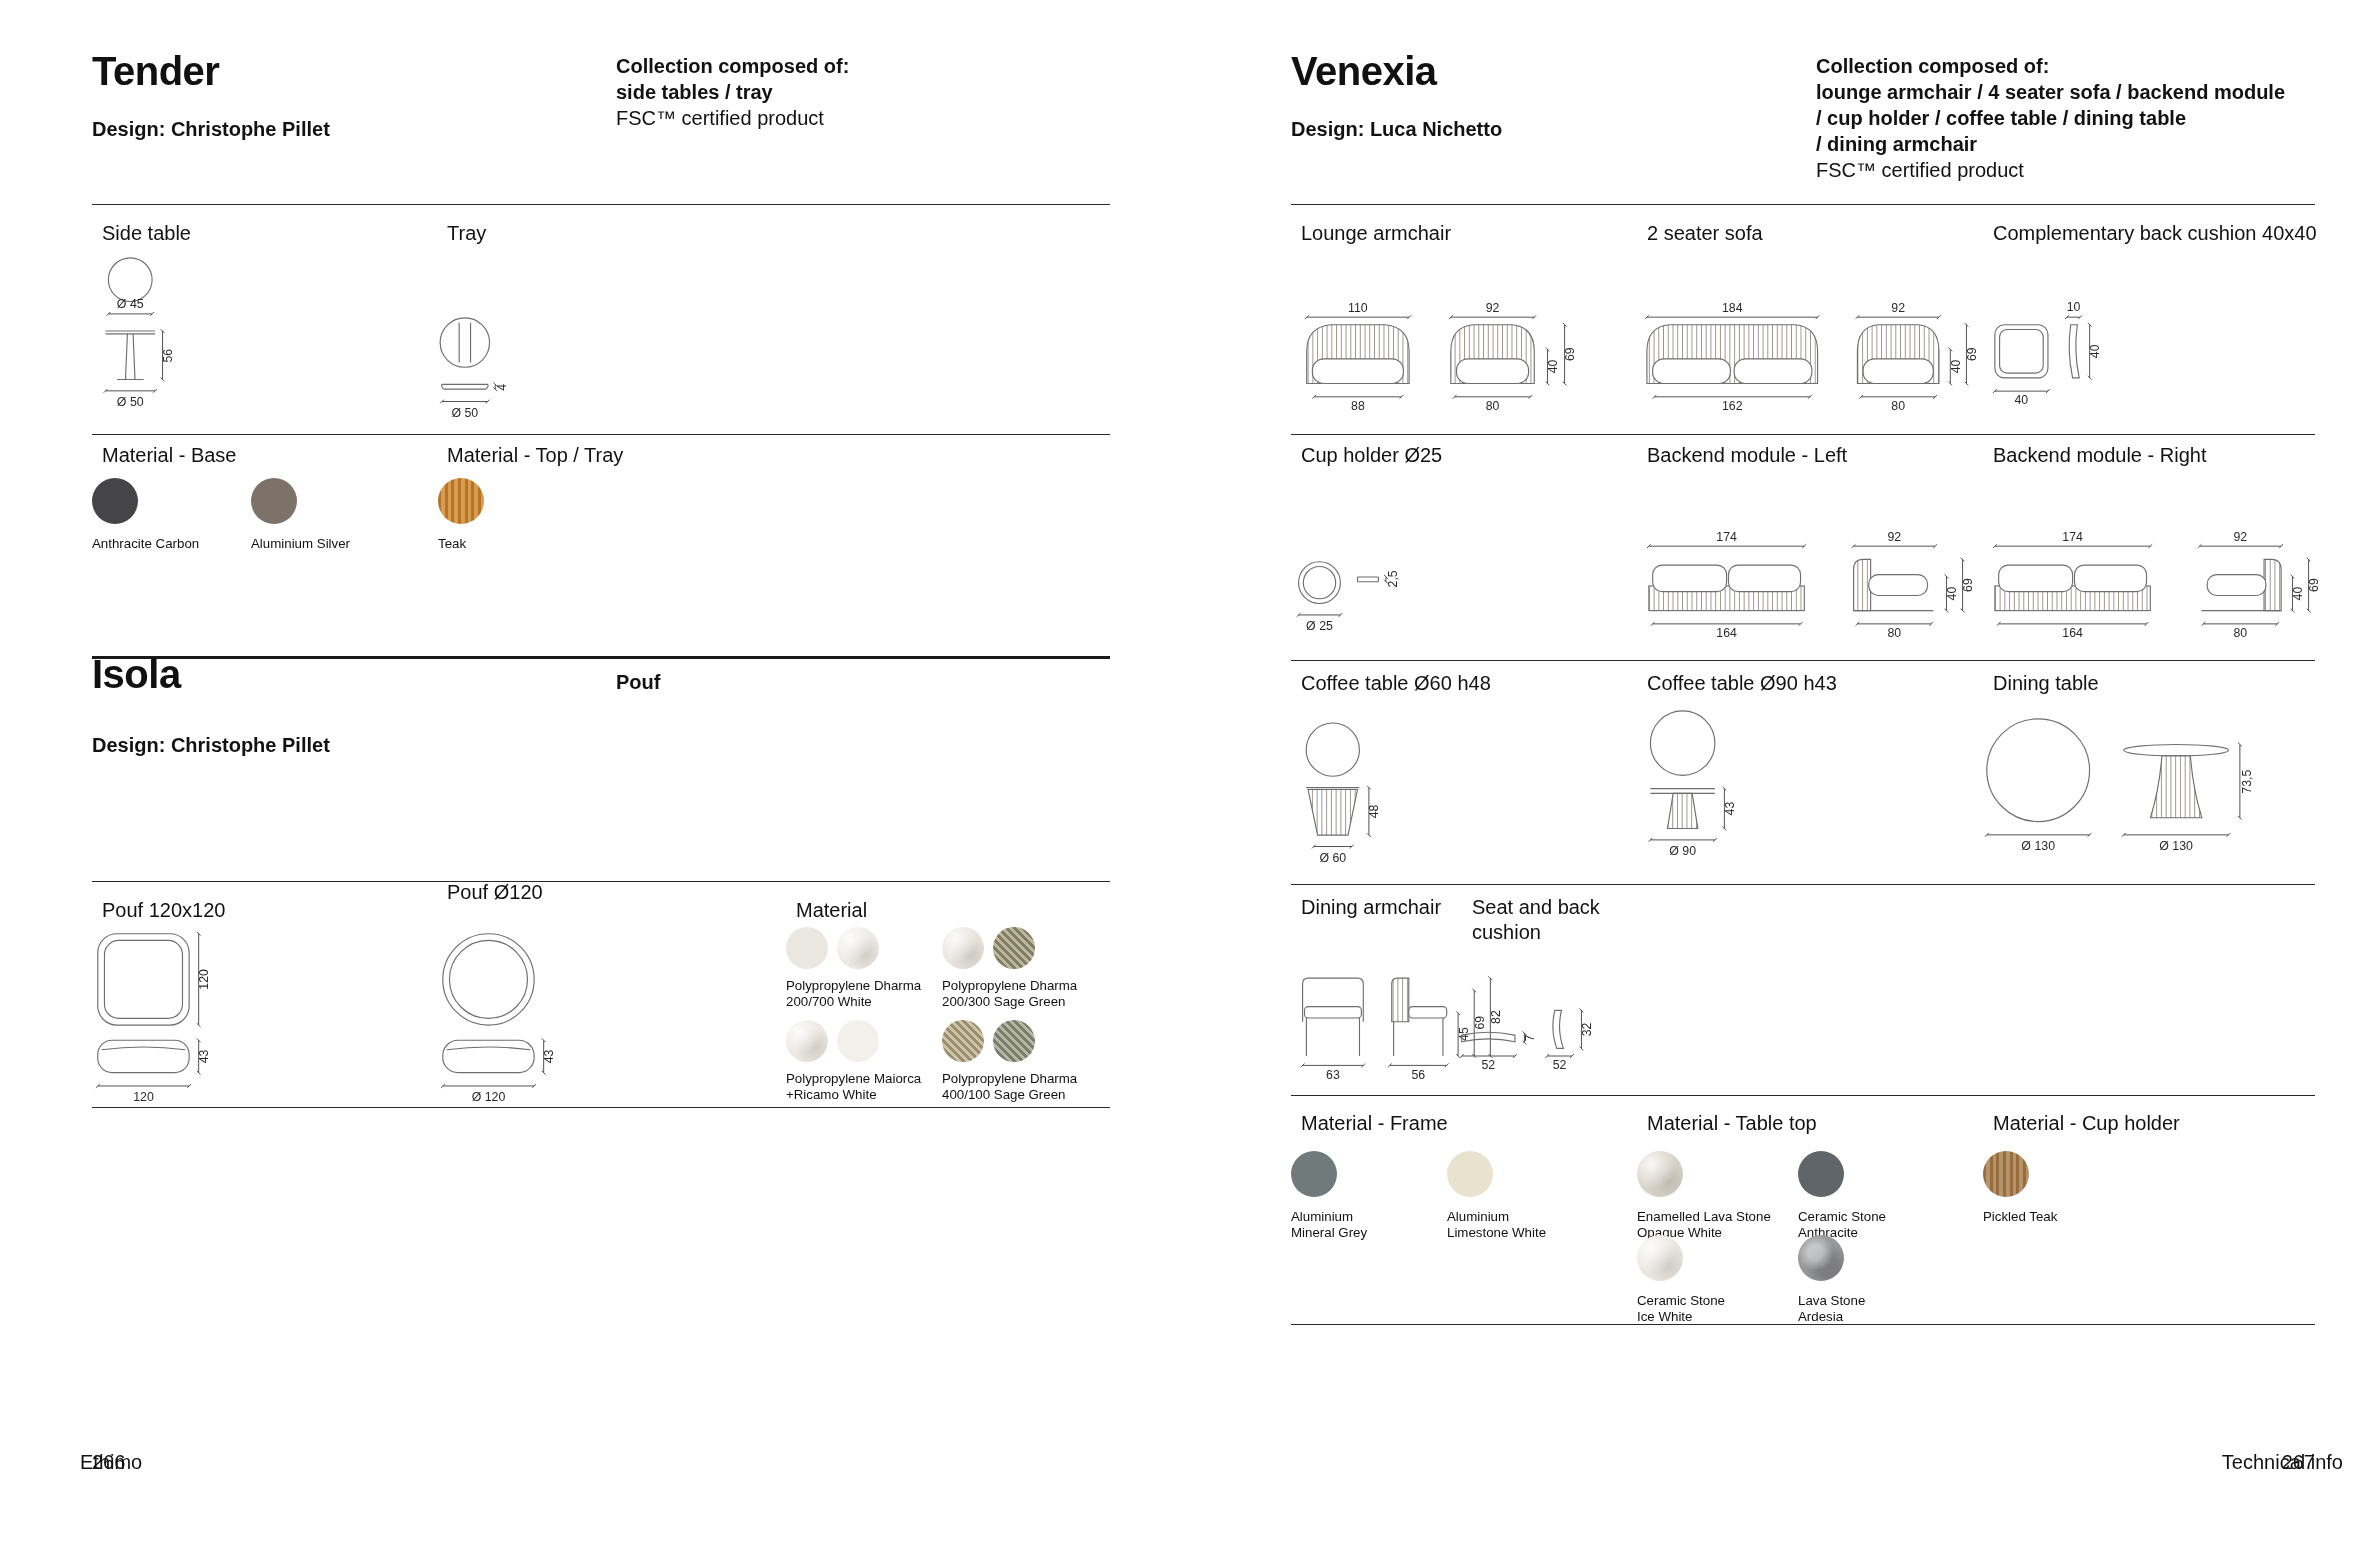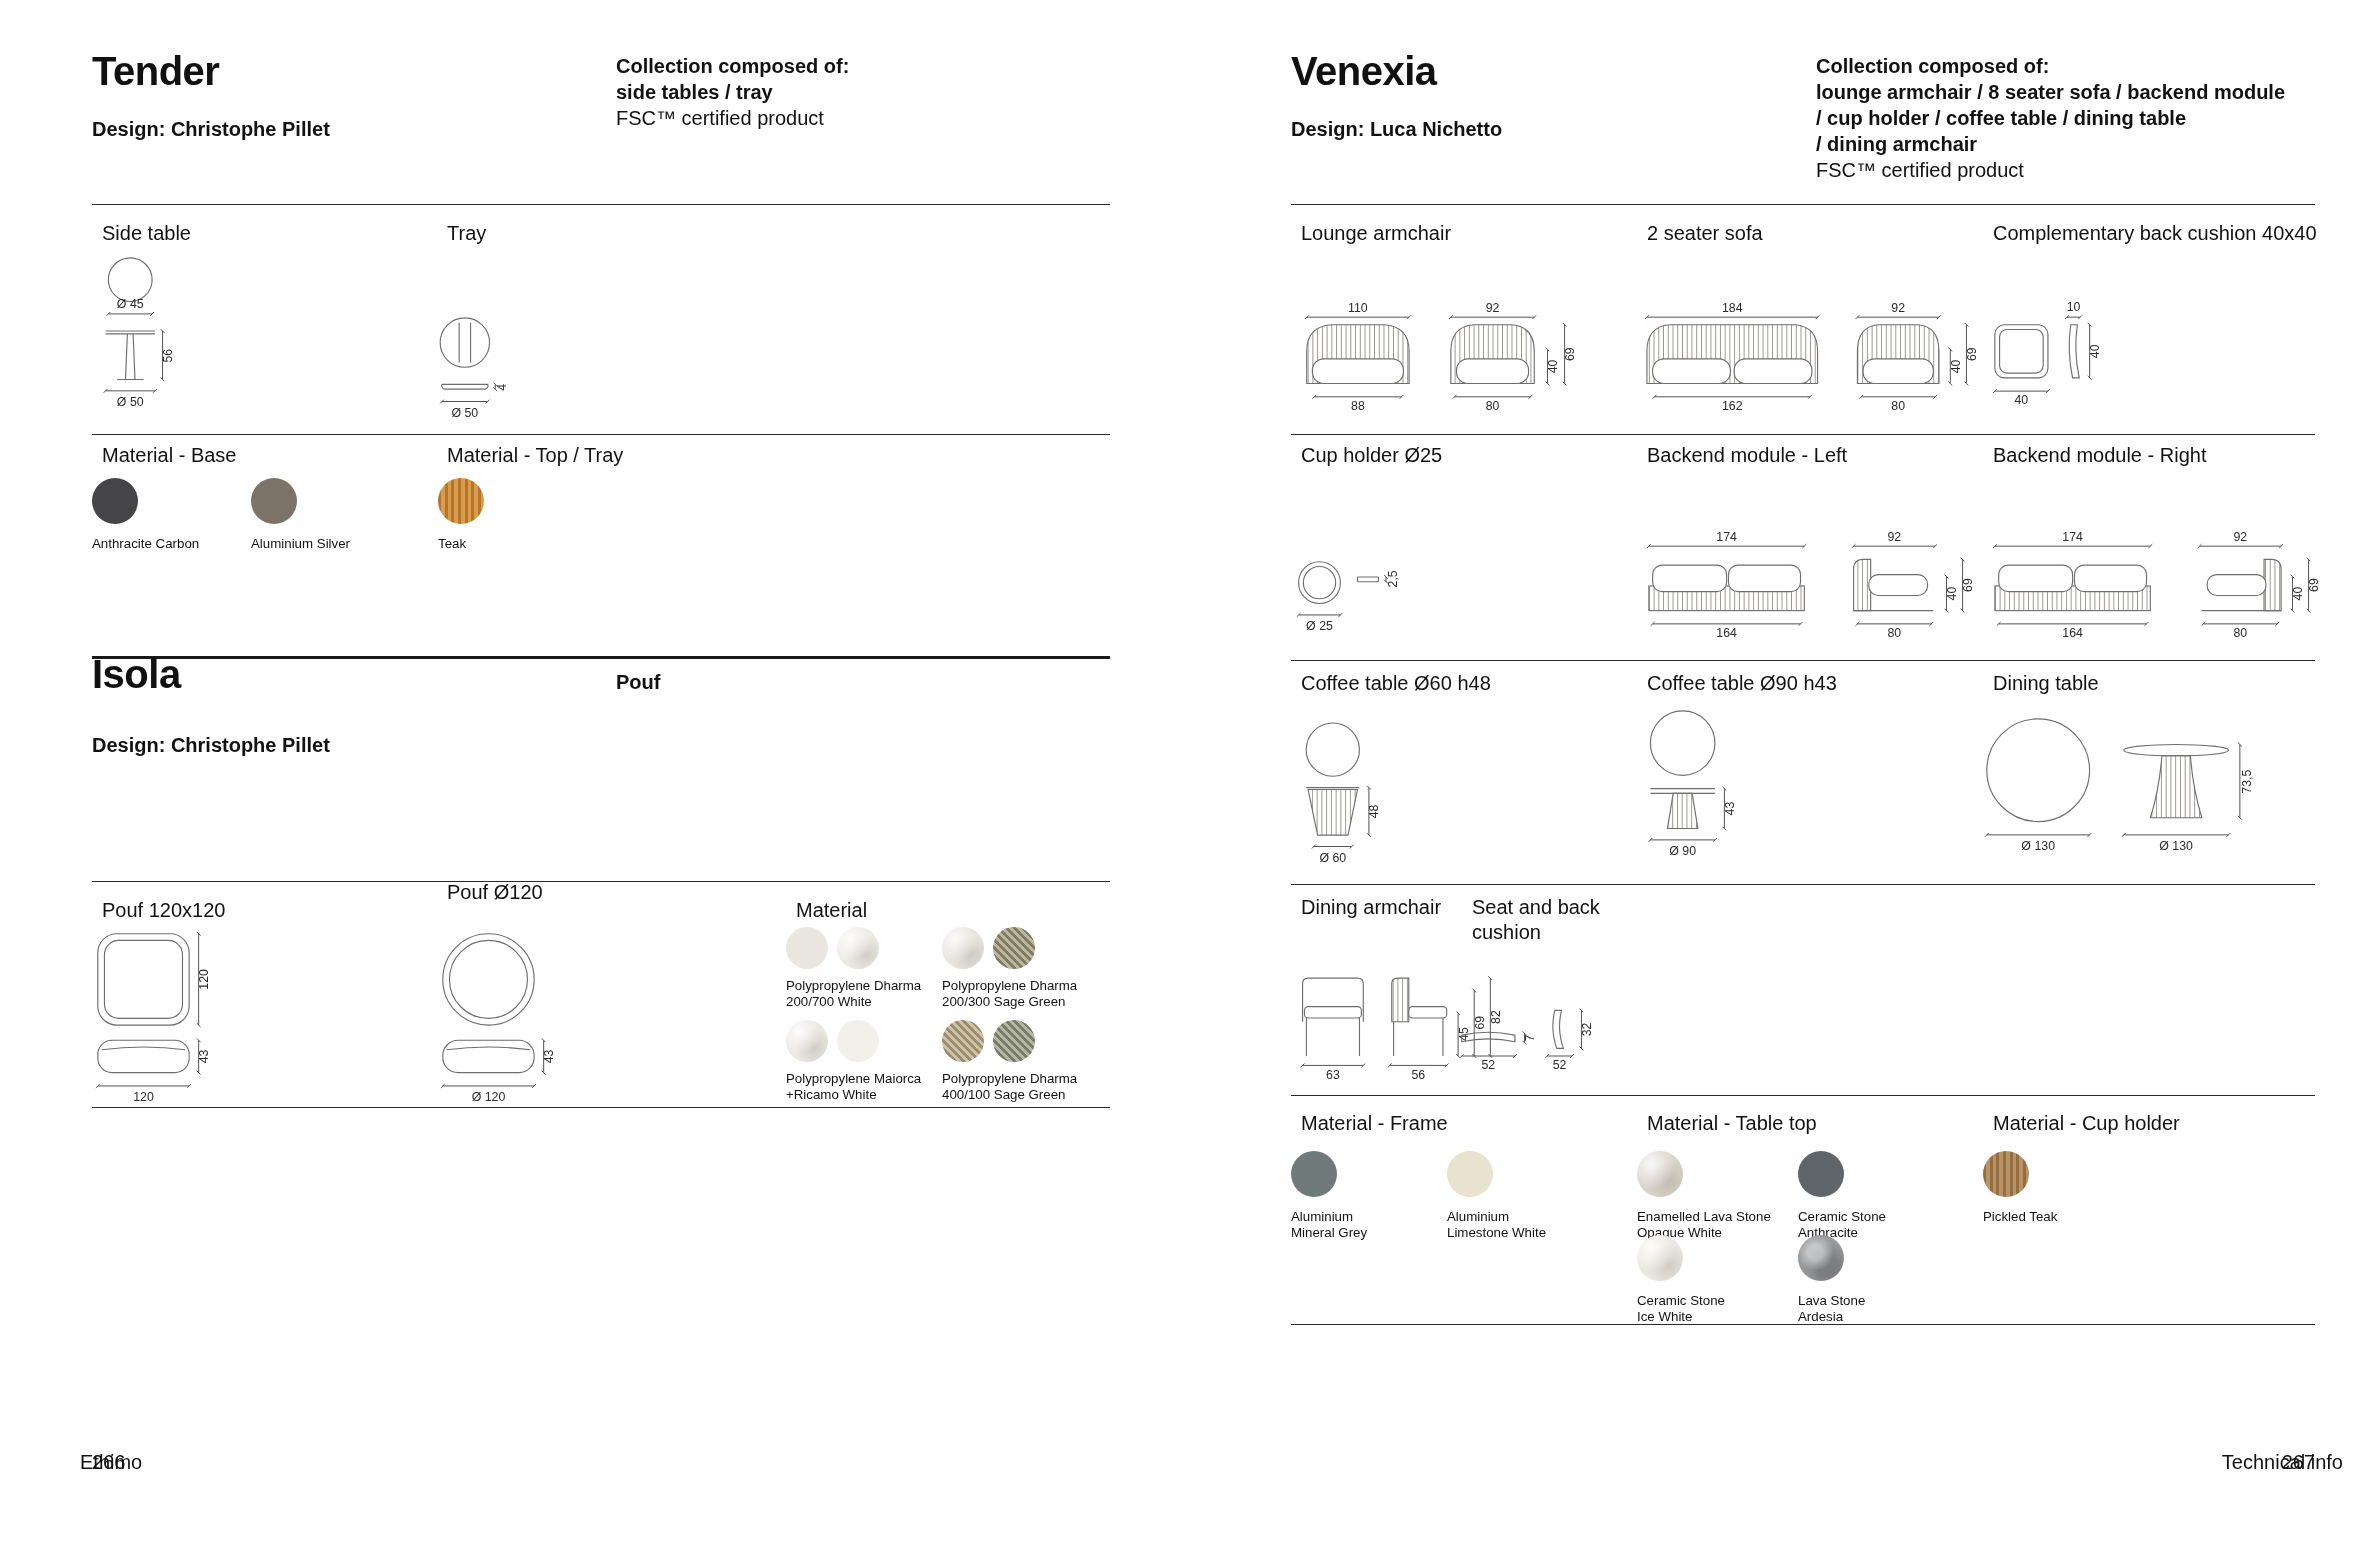--- a/index.html
+++ b/index.html
@@ -184,21 +184,21 @@
   <div class="rule" style="left:92px;top:1107px;width:1018px"></div>
 
   <div class="abs footer-text" style="left:92px;top:1451px">266</div>
   <div class="abs footer-text" style="left:80px;top:1451px;width:1018px;text-align:left">Ethimo</div>
 
   <h1 class="abs title" style="left:1291px;top:49px">Venexia</h1>
   <p class="abs designer" style="left:1291px;top:118px">Design: Luca Nichetto</p>
 
   <div class="abs composed" style="left:1816px;top:53px;width:504px">
     <div>Collection composed of:</div>
-    <div>lounge armchair / 8 seater sofa / backend module</div>
+    <div>lounge armchair / 4 seater sofa / backend module</div>
     <div>/ cup holder / coffee table / dining table</div>
     <div>/ dining armchair</div>
     <div class="cert">FSC™ certified product</div>
   </div>
 
   <div class="rule" style="left:1291px;top:204px;width:1024px"></div>
 
   <div class="abs prod-label" style="left:1291px;top:221px">Lounge armchair</div>
   <div class="abs prod-label" style="left:1637px;top:221px">2 seater sofa</div>
   <div class="abs prod-label" style="left:1983px;top:221px;width:333px">Complementary back cushion 40x40</div>

